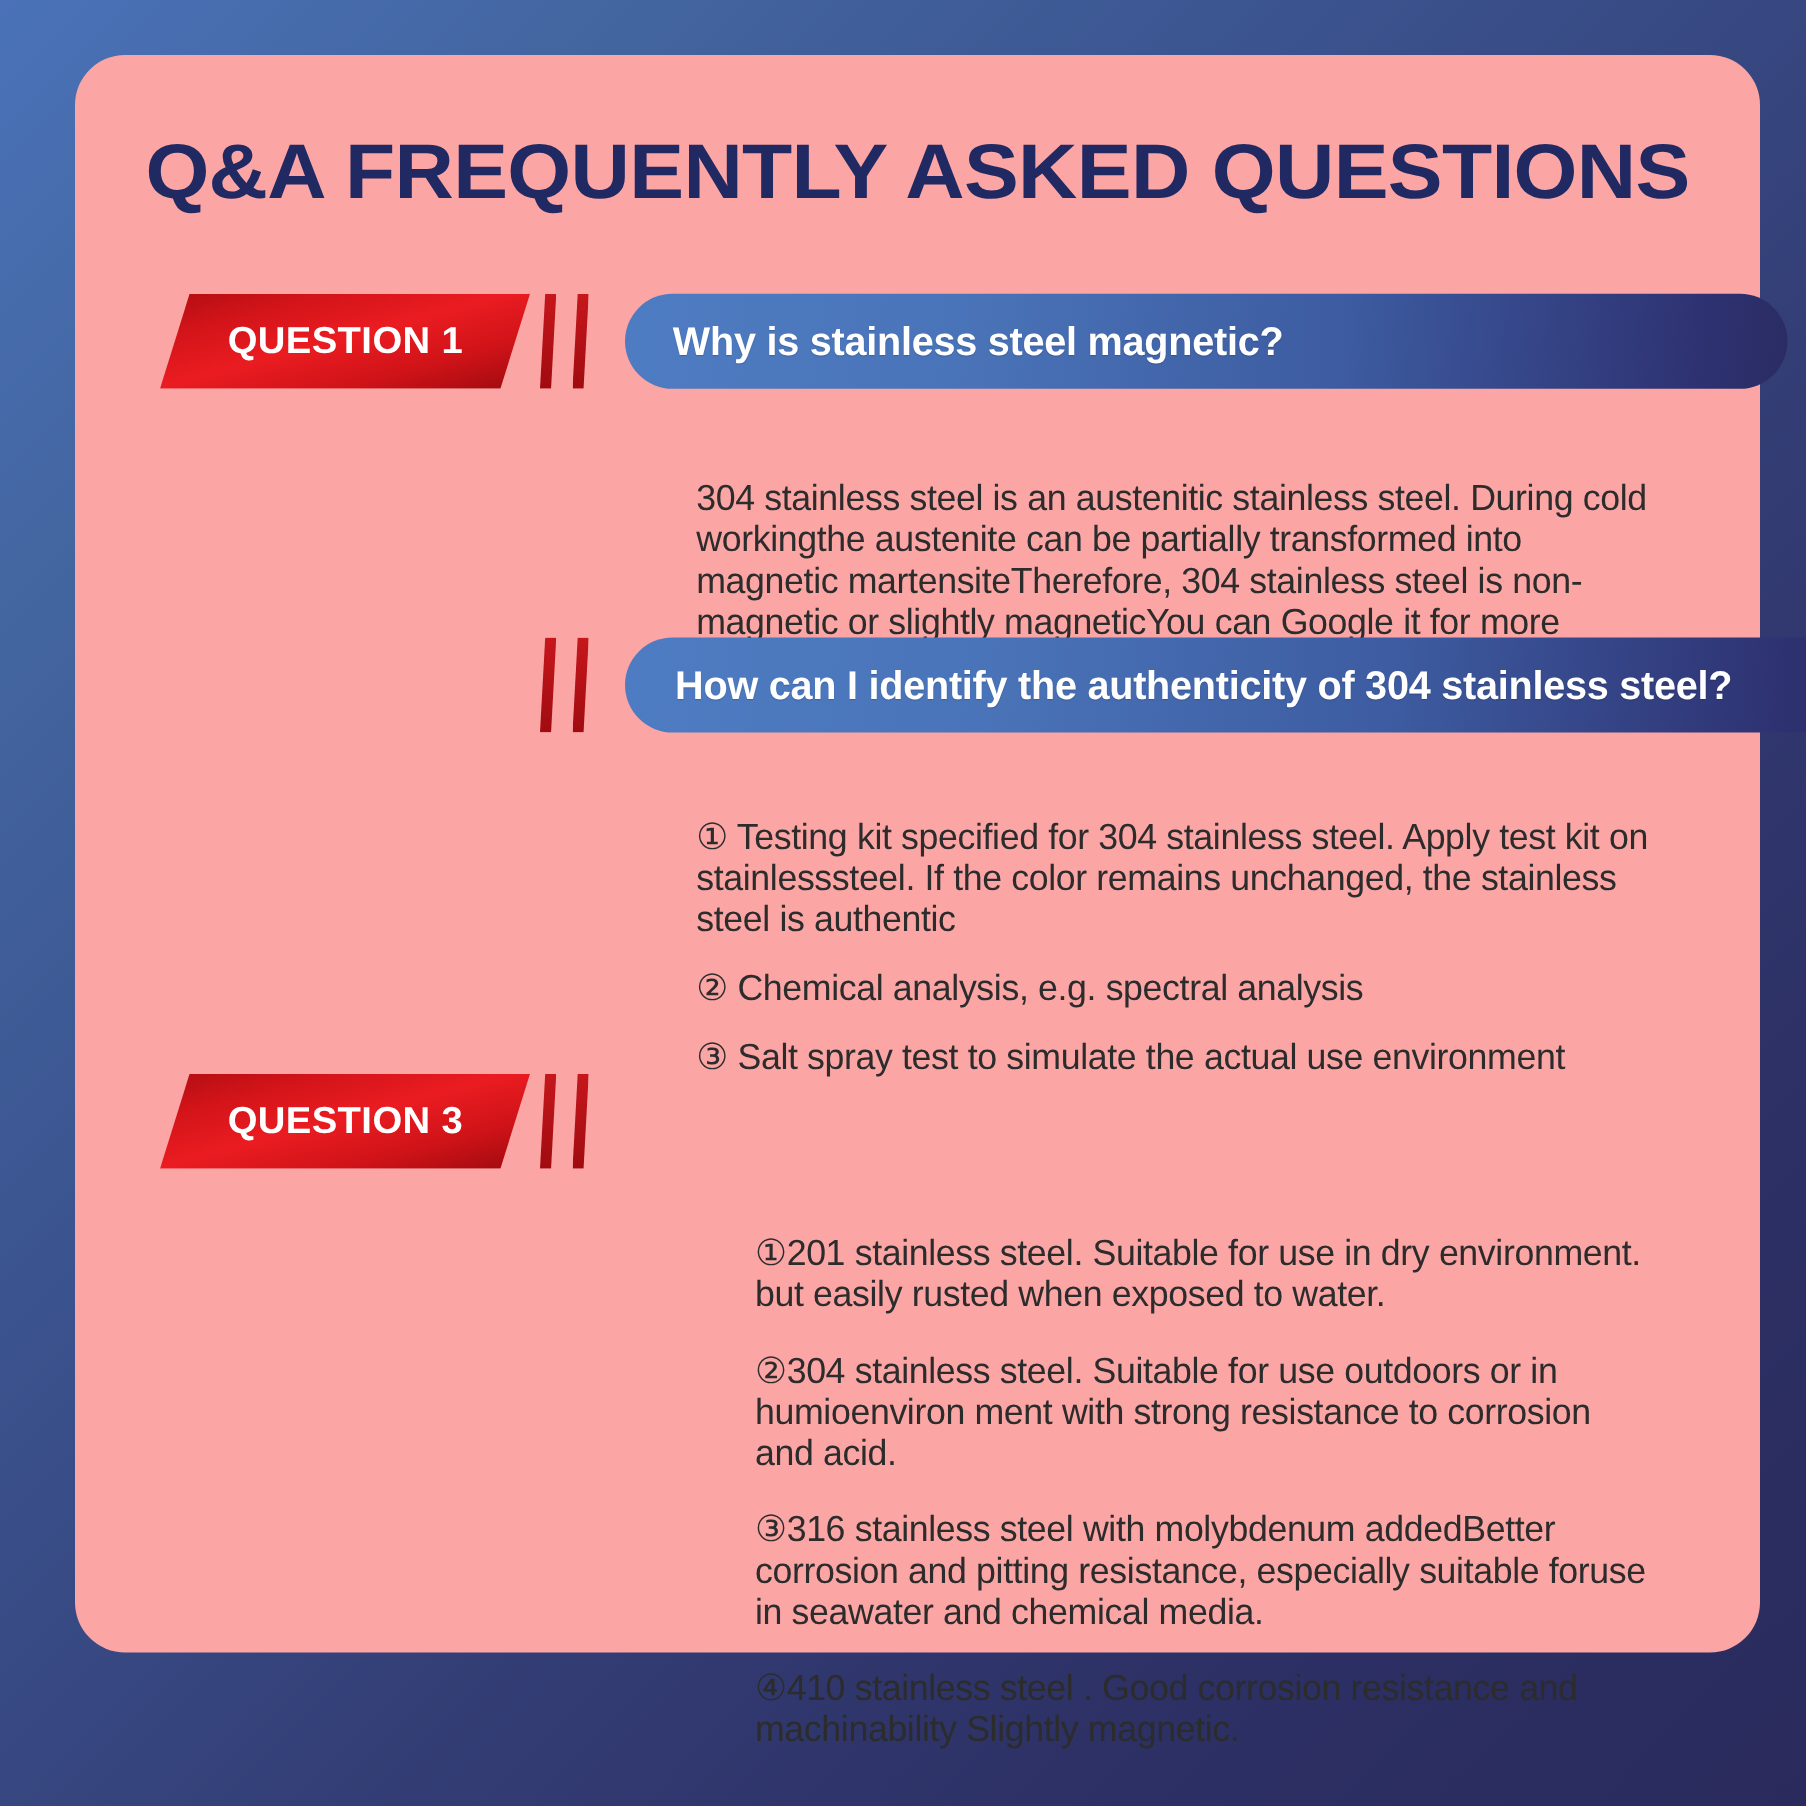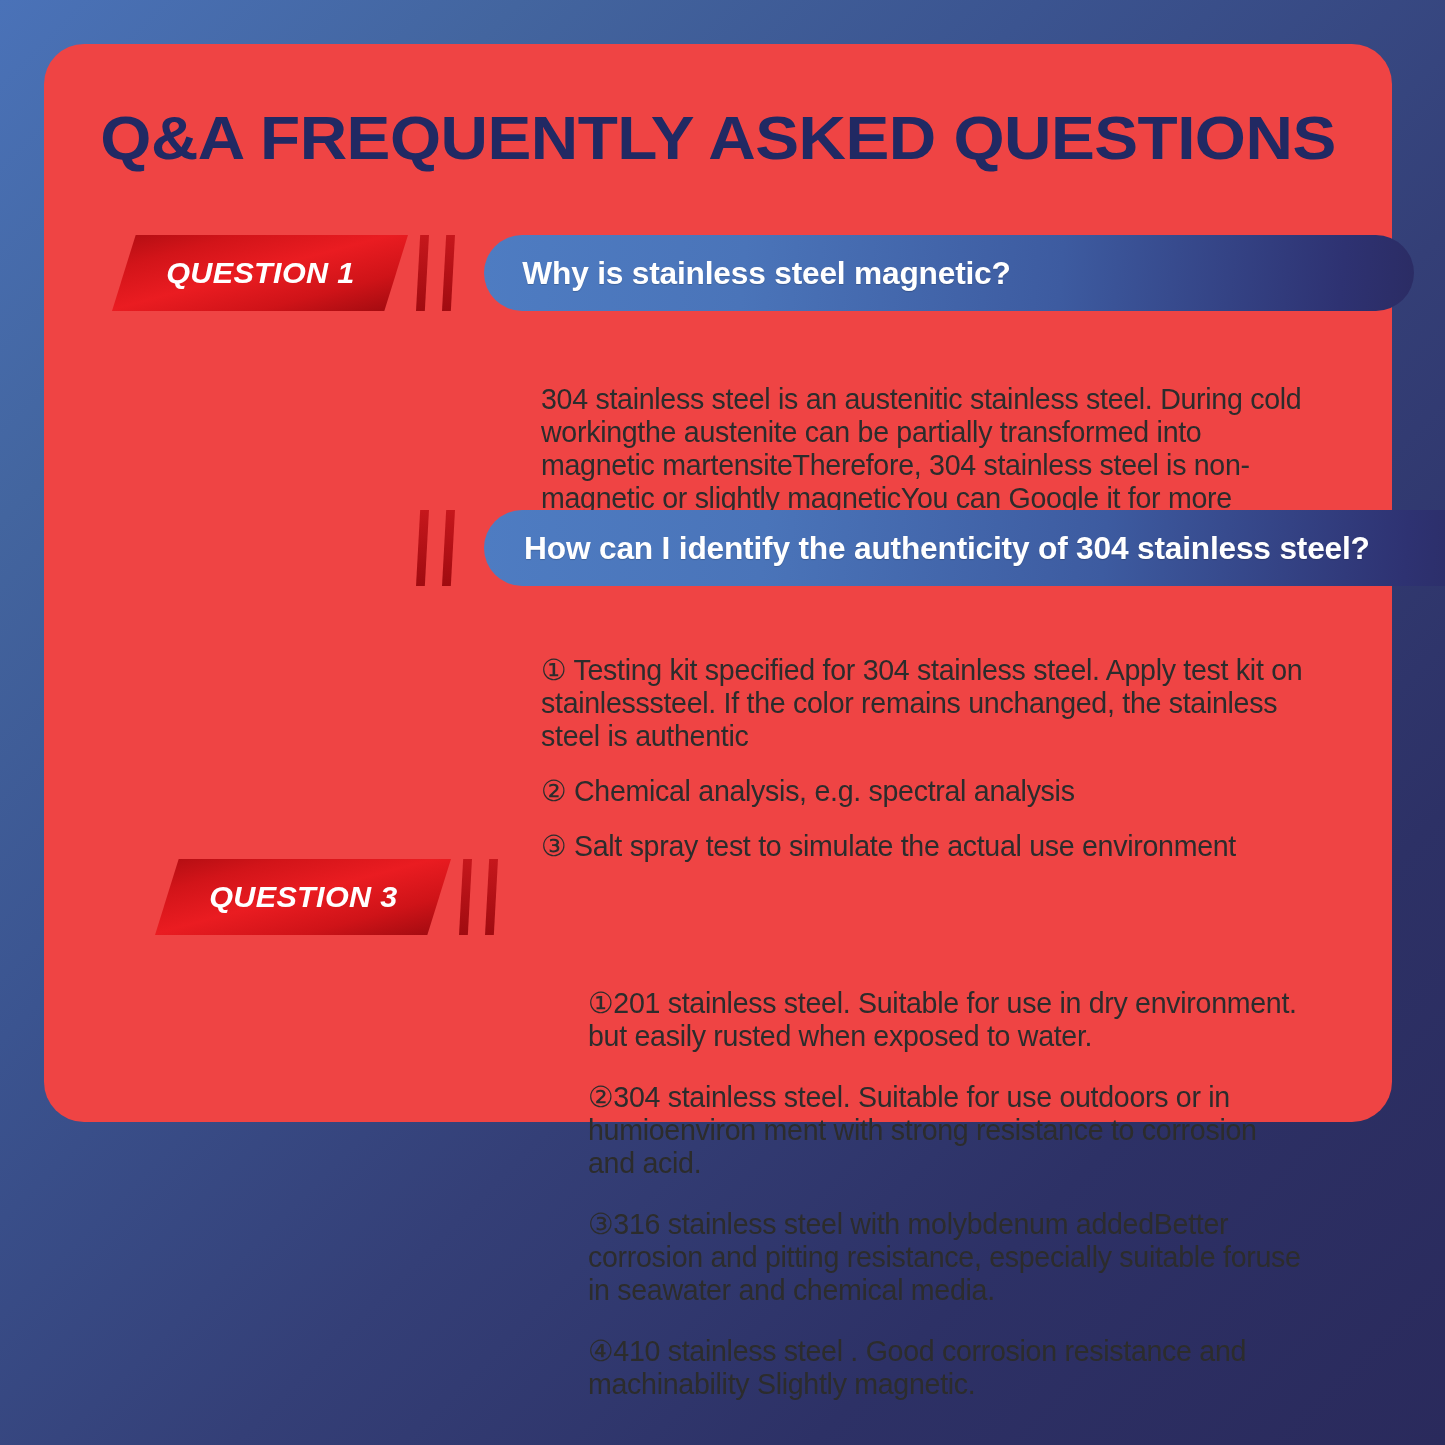--- a/index.html
+++ b/index.html
@@ -18,25 +18,25 @@
                 #343f77 58%,
                 #2d3166 78%,
                 #2a2a5c 100%);
     position: relative;
     overflow: hidden;
   }
 
   
   .card {
     position: absolute;
-    left: 44px;
+    left: 60px;
     top: 44px;
     width: 1348px;
-    height: 1078px;
-    background: #ef4444;
+    height: 1278px;
+    background: #fca5a5;
     border-radius: 40px;
   }
 
   
   .page-title {
     position: absolute;
     left: 0;
     right: 0;
     top: 58px;
     text-align: center;
@@ -50,41 +50,40 @@
   }
 
   
   .faq {
     position: absolute;
     left: 0;
     right: 0;
   }
   .faq-1 { top: 191px; }
   .faq-2 { top: 466px; }
-  .faq-3 { top: 815px; padding-left: 43px; }
+  .faq-3 { top: 815px; }
 
   
   .banner-row {
     position: relative;
     height: 82px;
   }
 
   
   .q-tag {
     position: absolute;
     left: 68px;
     top: 0;
     width: 296px;
     height: 76px;
     background: linear-gradient(165deg, #b00d12 0%, #d21419 22%, #ea1c21 48%, #cf1318 74%, #9d0a0f 100%);
     clip-path: polygon(8% 0, 100% 0, 92% 100%, 0% 100%);
     display: flex;
     align-items: center;
     justify-content: center;
-    font-style: italic;
   }
   .q-tag-label {
     color: #ffffff;
     font-family: "Liberation Sans", sans-serif;
     font-weight: bold;
     font-size: 30px;
     letter-spacing: 0.3px;
     transform: scaleX(1.02);
     white-space: nowrap;
   }

